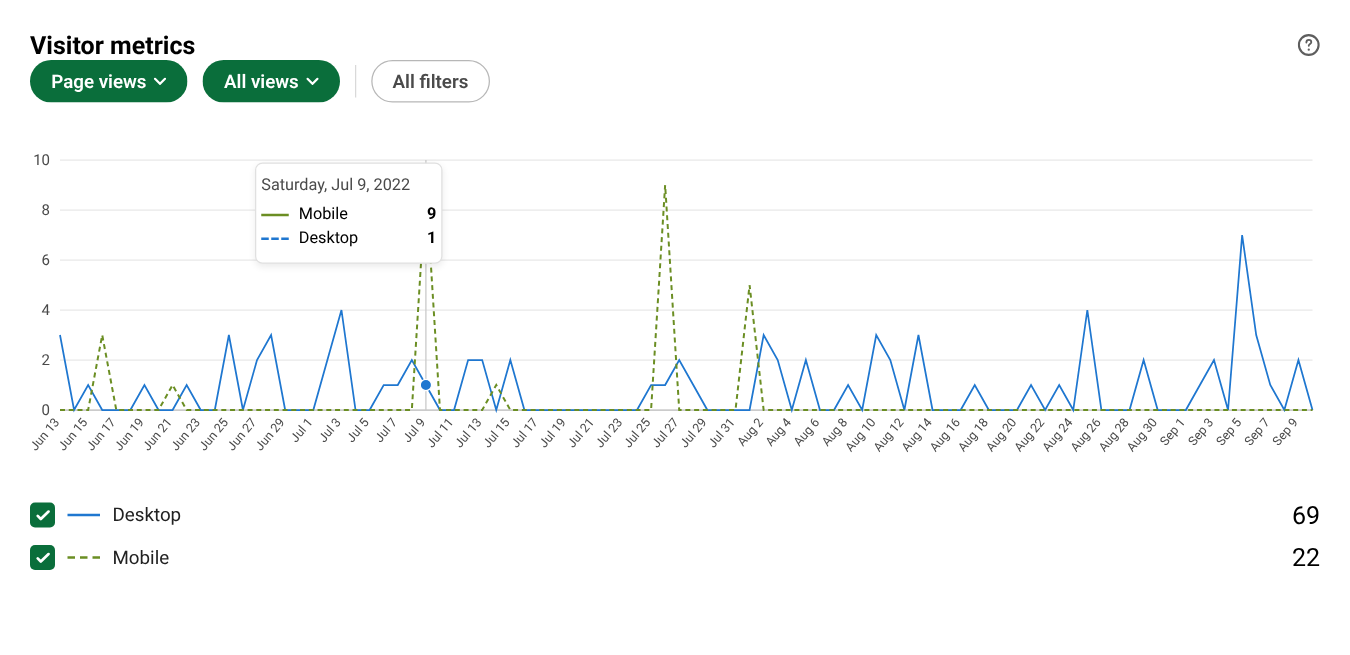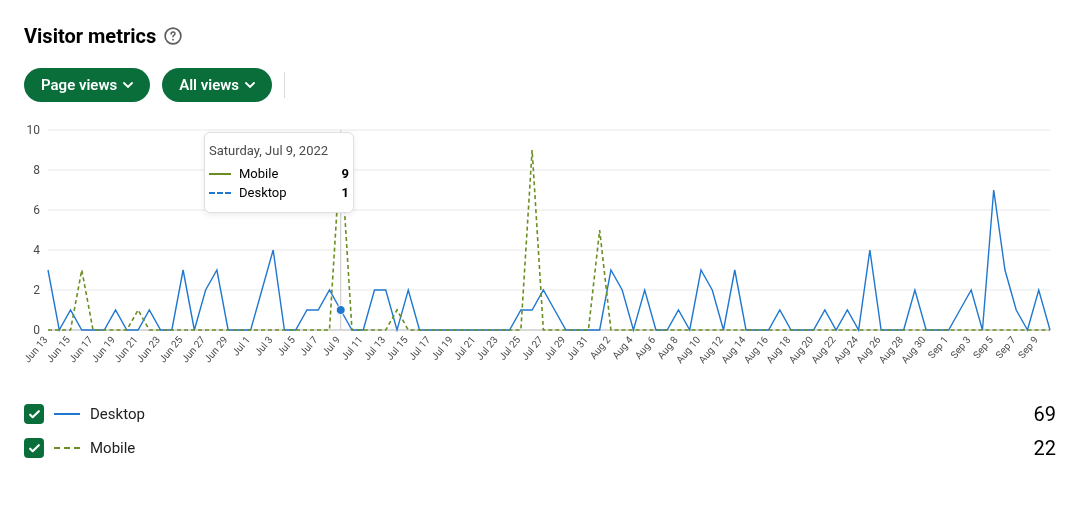--- a/index.html
+++ b/index.html
@@ -8,36 +8,36 @@
     padding: 24px;
     font-family: -apple-system, BlinkMacSystemFont, "Segoe UI", Roboto, Helvetica, Arial, sans-serif;
     background: #ffffff;
     color: #000000;
     width: 1080px;
   }
   .header {
     display: flex;
     align-items: center;
     gap: 8px;
-    margin-bottom: 20px;
+    justify-content: space-between;
   }
   .title {
     font-size: 20px;
     font-weight: 700;
   }
   .help-icon {
     width: 18px;
     height: 18px;
     color: #5e5e5e;
   }
   .filters {
     display: flex;
     align-items: center;
     gap: 12px;
-    margin-bottom: 22px;
+    margin-bottom: 40px;
   }
   .pill {
     display: inline-flex;
     align-items: center;
     gap: 6px;
     border-radius: 999px;
     padding: 7px 16px;
     font-size: 15px;
     font-weight: 600;
     cursor: pointer;
@@ -211,20 +211,23 @@
         <path d="M1 1l4 4 4-4" stroke="#fff" stroke-width="1.8" fill="none" stroke-linecap="round"></path>
       </svg>
   </div>
   <div class="pill pill-green">
     <span>All views</span>
     <svg class="caret" viewBox="0 0 10 6">
         <path d="M1 1l4 4 4-4" stroke="#fff" stroke-width="1.8" fill="none" stroke-linecap="round"></path>
       </svg>
   </div>
   <div class="divider"></div>
+  <div class="pill pill-outline">
+    <span>All filters</span>
+  </div>
 </div>
 
 <div class="chart-wrap">
   <svg width="1032" height="260">
       <line x1="24" x2="1026" y1="206" y2="206" class="gridline"></line>
       <g class="ytick">
         <text x="16" y="210" text-anchor="end">0</text>
       </g>
       <line x1="24" x2="1026" y1="166" y2="166" class="gridline"></line>
       <g class="ytick">

